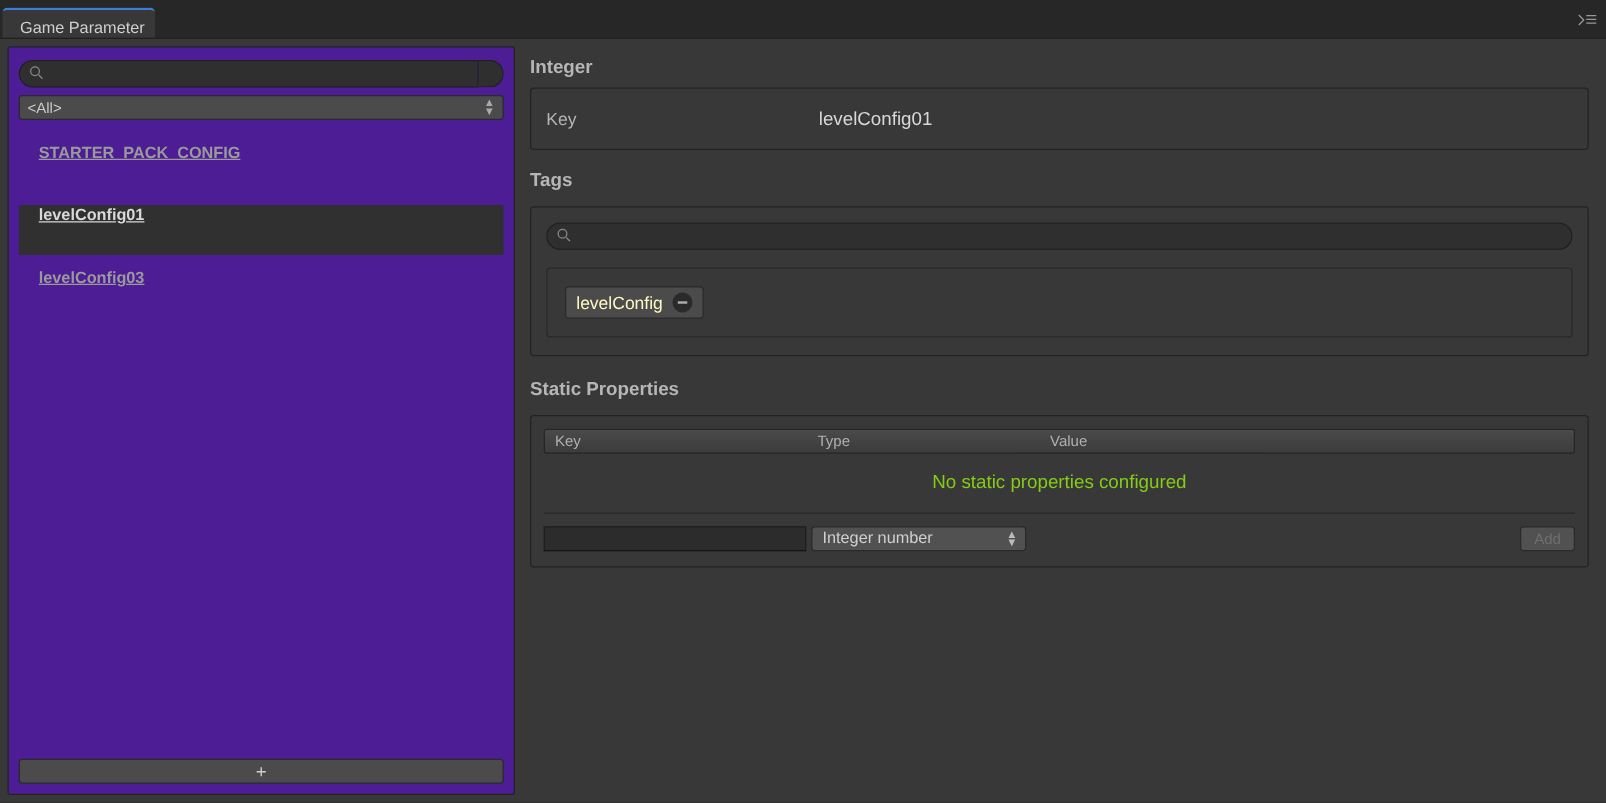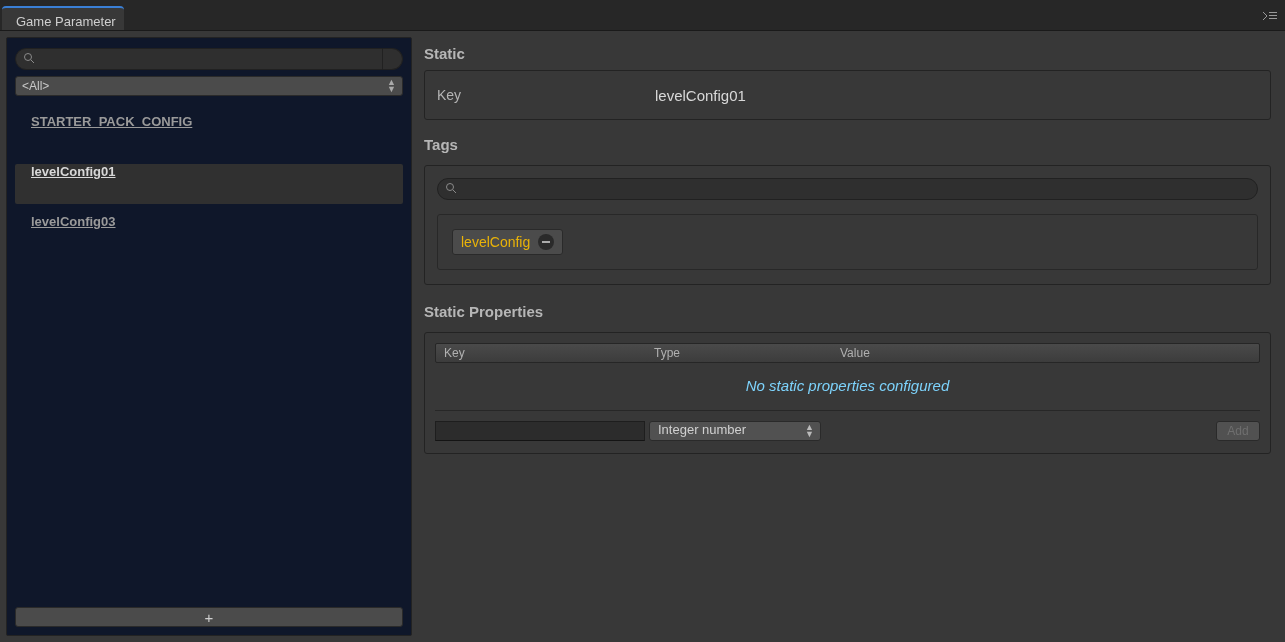--- a/index.html
+++ b/index.html
@@ -14,21 +14,21 @@
     border-top: 2px solid #3a7fd5; border-top-left-radius: 4px; border-top-right-radius: 4px;
     display: flex; align-items: center;
   }
   .panelmenu { position: absolute; right: 6px; top: 10px; width: 18px; height: 12px; display:flex; align-items:center; justify-content:center; color:#9c9c9c; font-size:10px; }
   .panelmenu svg { width:16px; height:10px; }
 
   .main { display: flex; height: calc(642px - 30px); background: #383838; padding: 6px; gap: 8px; border-top: 1px solid #1a1a1a; }
 
   
   .sidebar {
-    width: 406px; background: #0f172a; border: 1px solid #232323; border-radius: 2px;
+    width: 406px; background: #4c1d95; border: 1px solid #232323; border-radius: 2px;
     display: flex; flex-direction: column; padding: 10px 8px 8px 8px;
   }
   .search-wrap { position: relative; height: 22px; display:flex; }
   .search {
     flex:1; height: 22px; background: #2f2f2f; border: 1px solid #212121; border-radius: 11px 0 0 11px;
     padding-left: 26px; color:#cfcfcf; font-size:12px;
   }
   .search-clear {
     width:20px; height:22px; background:#2f2f2f; border:1px solid #212121; border-left:none; border-radius:0 11px 11px 0;
   }
@@ -66,31 +66,31 @@
   .tags-search-wrap { position:relative; height:22px; display:flex; }
   .tags-search {
     flex:1; height:22px; background:#2f2f2f; border:1px solid #212121; border-radius:11px;
     padding-left:26px; color:#cfcfcf; font-size:12px;
   }
   .tagbox {
     margin-top:14px; border:1px solid #282828; border-radius:3px; padding:14px 14px; display:flex; gap:8px;
   }
   .tag-chip {
     display:flex; align-items:center; gap:8px; background:#4b4b4b; border:1px solid #2a2a2a; border-radius:3px;
-    padding: 4px 8px; font-size:14px; color:#eab308;
+    padding: 4px 8px; font-size:14px; color:#fef9c3;
   }
   .tag-remove { width:16px; height:16px; border-radius:50%; background:#2a2a2a; display:flex; align-items:center; justify-content:center; }
   .tag-remove svg { width:8px; height:8px; }
 
   .props-panel { margin-top:4px; padding:10px 10px 12px 10px; }
   .table-head { display:flex; height:20px; background: linear-gradient(#4a4a4a,#3c3c3c); border:1px solid #262626; border-radius:2px; align-items:center; font-size:12px; color:#b0b0b0; padding:0 8px; }
   .col-key { width: 210px; }
   .col-type { width: 186px; }
   .col-value { flex:1; }
-  .empty { text-align:center; color:#7dd3fc; font-size:15px; padding: 14px 0 16px 0; font-style: italic; }
+  .empty { text-align:center; color:#84cc16; font-size:15px; padding: 14px 0 16px 0; }
   .prop-add-row { display:flex; align-items:center; gap:4px; border-top:1px solid #272727; padding-top:10px; }
   .prop-key-input { width:210px; height:20px; background:#2c2c2c; border:1px solid #1e1e1e; border-bottom-color:#141414; color:#cfcfcf; padding:0 4px; font-size:12px; }
   .prop-type {
     width:172px; height:20px; background:#515151; border:1px solid #2a2a2a; border-radius:3px; color:#d0d0d0;
     display:flex; align-items:flex-start; padding:0 8px; font-size:13px; position:relative;
   }
   .prop-type .arrows { position:absolute; right:6px; top:2px; font-size:9px; line-height:7px; color:#bbb; }
   .spacer { flex:1; }
   .add-btn {
     width:44px; height:20px; background:#515151; border:1px solid #2a2a2a; border-radius:3px; color:#6f6f6f;
@@ -146,21 +146,21 @@
       </div>
     </div>
 
     <div class="addbtn">
       <span>+</span>
     </div>
   </div>
 
   <div class="content">
 
-    <div class="section-title">Static</div>
+    <div class="section-title">Integer</div>
     <div class="panel">
       <div class="kv-row">
         <div class="kv-label">Key</div>
         <div class="kv-value">levelConfig01</div>
       </div>
     </div>
 
     <div class="section-title" style="margin-top:16px;">Tags</div>
     <div class="panel tags-panel">
       <div class="tags-search-wrap">

